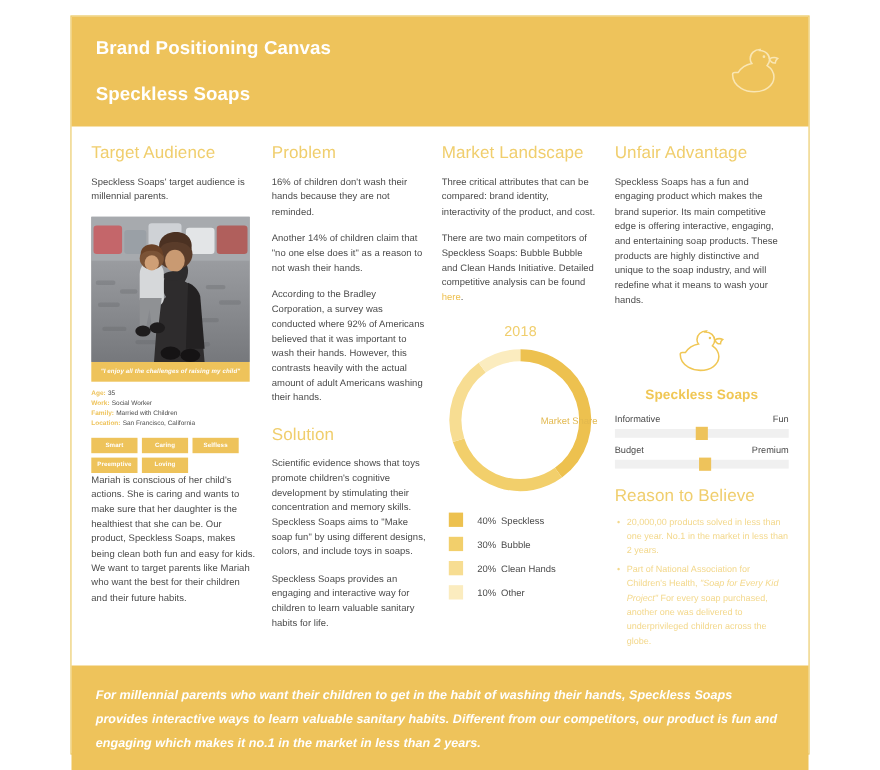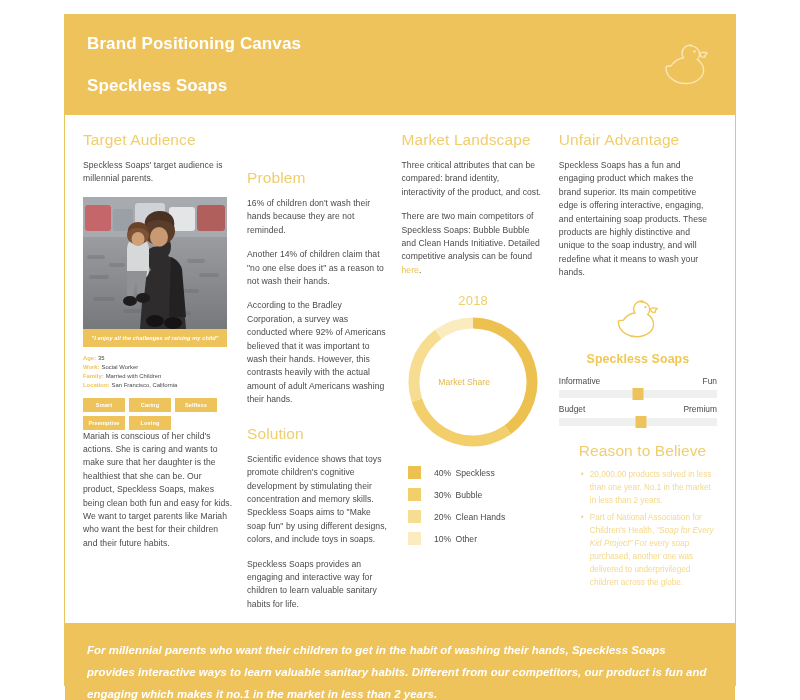--- a/index.html
+++ b/index.html
@@ -68,21 +68,21 @@
     flex: 1 1 auto;
     display: flex;
     padding: 16px 18px 12px 18px;
     box-sizing: border-box;
     gap: 0;
   }
   .col {
     box-sizing: border-box;
   }
   .col-1 { width: 165px; padding-right: 14px; }
-  .col-2 { width: 165px; padding-right: 14px; margin-top: 38px; }
+  .col-2 { width: 165px; padding-right: 14px; }
   .col-3 { width: 168px; padding-right: 14px; }
   .col-4 { width: 170px; }
 
   h2.section {
     color: #f0ce6d;
     font-size: 15.5px;
     font-weight: normal;
     margin: 0 0 10px 0;
     letter-spacing: .1px;
   }
@@ -177,26 +177,26 @@
     letter-spacing: .2px;
   }
   .donut-wrap {
     position: relative;
     width: 140px;
     height: 140px;
     margin: 0 auto;
   }
   .donut-center-label {
     position: absolute;
-    left: 0; right: 18px;
+    left: 0; right: 0;
     top: 50%;
     transform: translateY(-50%);
     color: #e2b84e;
     font-size: 8.6px;
-    text-align: center;
+    text-align: right;
   }
 
   .legend {
     margin: 14px 0 0 6px;
     text-align: center;
   }
   .legend-row {
     display: flex;
     align-items: center;
     margin-bottom: 9px;
@@ -261,21 +261,21 @@
     display: flex;
     justify-content: space-between;
     font-size: 8.4px;
     color: #4a4a4a;
     position: relative;
     z-index: 2;
     padding-bottom: 3px;
   }
 
   
-  .rtb-block { margin-top: 16px; margin-left: 20px; }
+  .rtb-block { margin-top: 16px; }
   ul.rtb-list {
     margin: 0;
     padding-left: 11px;
     list-style: none;
   }
   ul.rtb-list li {
     position: relative;
     color: #f3d88c;
     font-size: 8.2px;
     line-height: 13px;

